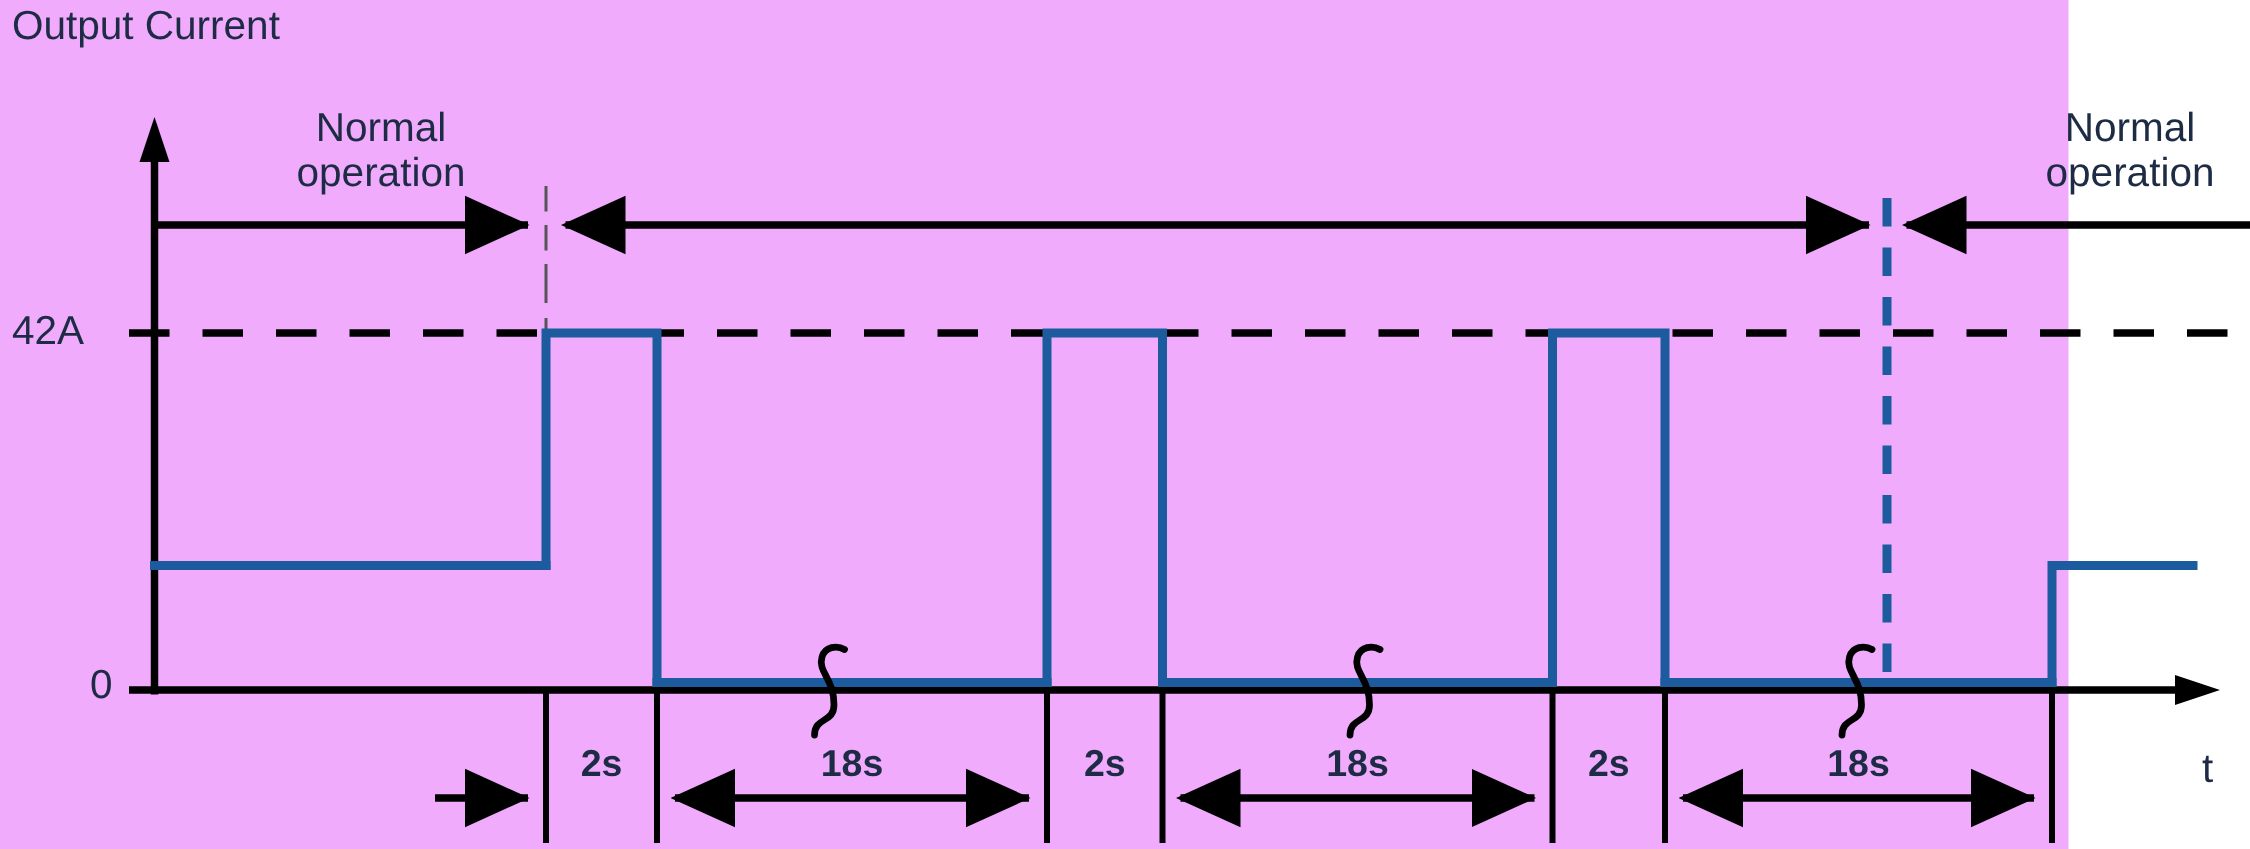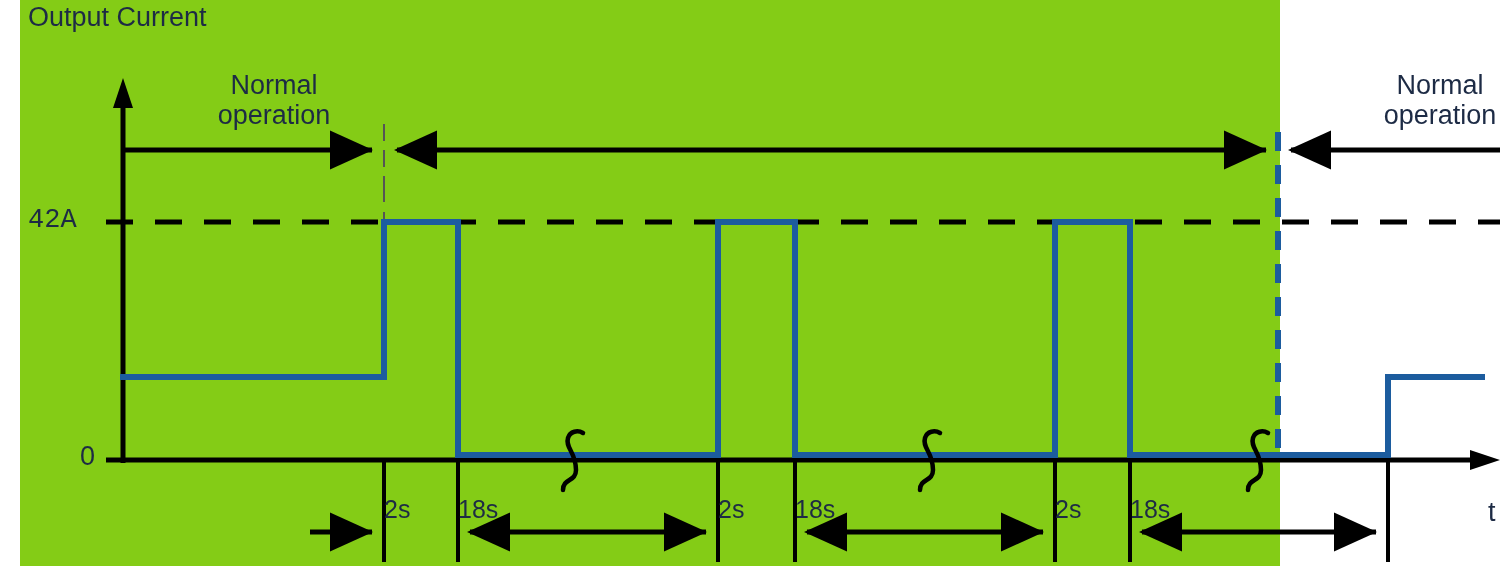--- a/index.html
+++ b/index.html
@@ -1,29 +1,29 @@
 <!DOCTYPE html>
 <html><head>
 <meta charset="utf-8">
 <style>
   html,body{margin:0;padding:0;background:#ffffff;}
   body{width:1500px;height:566px;overflow:hidden;
        font-family:"Liberation Sans","DejaVu Sans",sans-serif;}
-  #stage{position:relative;width:1260px;height:566px;background:#84cc16;margin-left:20px;}
+  #stage{position:relative;width:1379px;height:566px;background:#f0abfc;}
   svg#diagram{position:absolute;left:0;top:0;width:1500px;height:566px;}
   .lbl{position:absolute;color:#1d2b45;font-family:"Liberation Sans","DejaVu Sans",sans-serif;
        white-space:nowrap;line-height:1.12;}
   #title{left:8px;top:2px;font-size:27px;}
-  #y-label{left:8px;top:205px;font-size:27px;font-family:Liberation Mono, monospace;}
+  #y-label{left:8px;top:205px;font-size:27px;}
   #zero-label{left:60px;top:441px;font-size:27px;}
   #t-label{left:1468px;top:497px;font-size:27px;}
   #left-normal{left:144px;top:70px;font-size:27px;text-align:center;width:220px;}
   #short-circuit{left:620px;top:95px;font-size:27px;text-align:center;width:300px;}
   #right-normal{left:1340px;top:70px;font-size:27px;text-align:center;width:160px;}
-  .tseg{position:absolute;font-size:25px;color:#1d2b45;}
+  .tseg{position:absolute;font-size:25px;text-align:center;color:#1d2b45;font-weight:bold;}
 </style>
 </head>
 <body>
 
 <div id="stage">
 
   <svg id="diagram" viewBox="0 0 1500 566">
     <defs>
       <marker id="ah" markerWidth="9" markerHeight="9" refX="8.4" refY="4.5" orient="auto" markerUnits="strokeWidth">
         <path d="M0,0.6 L8.6,4.5 L0,8.4 z" fill="#000"></path>

